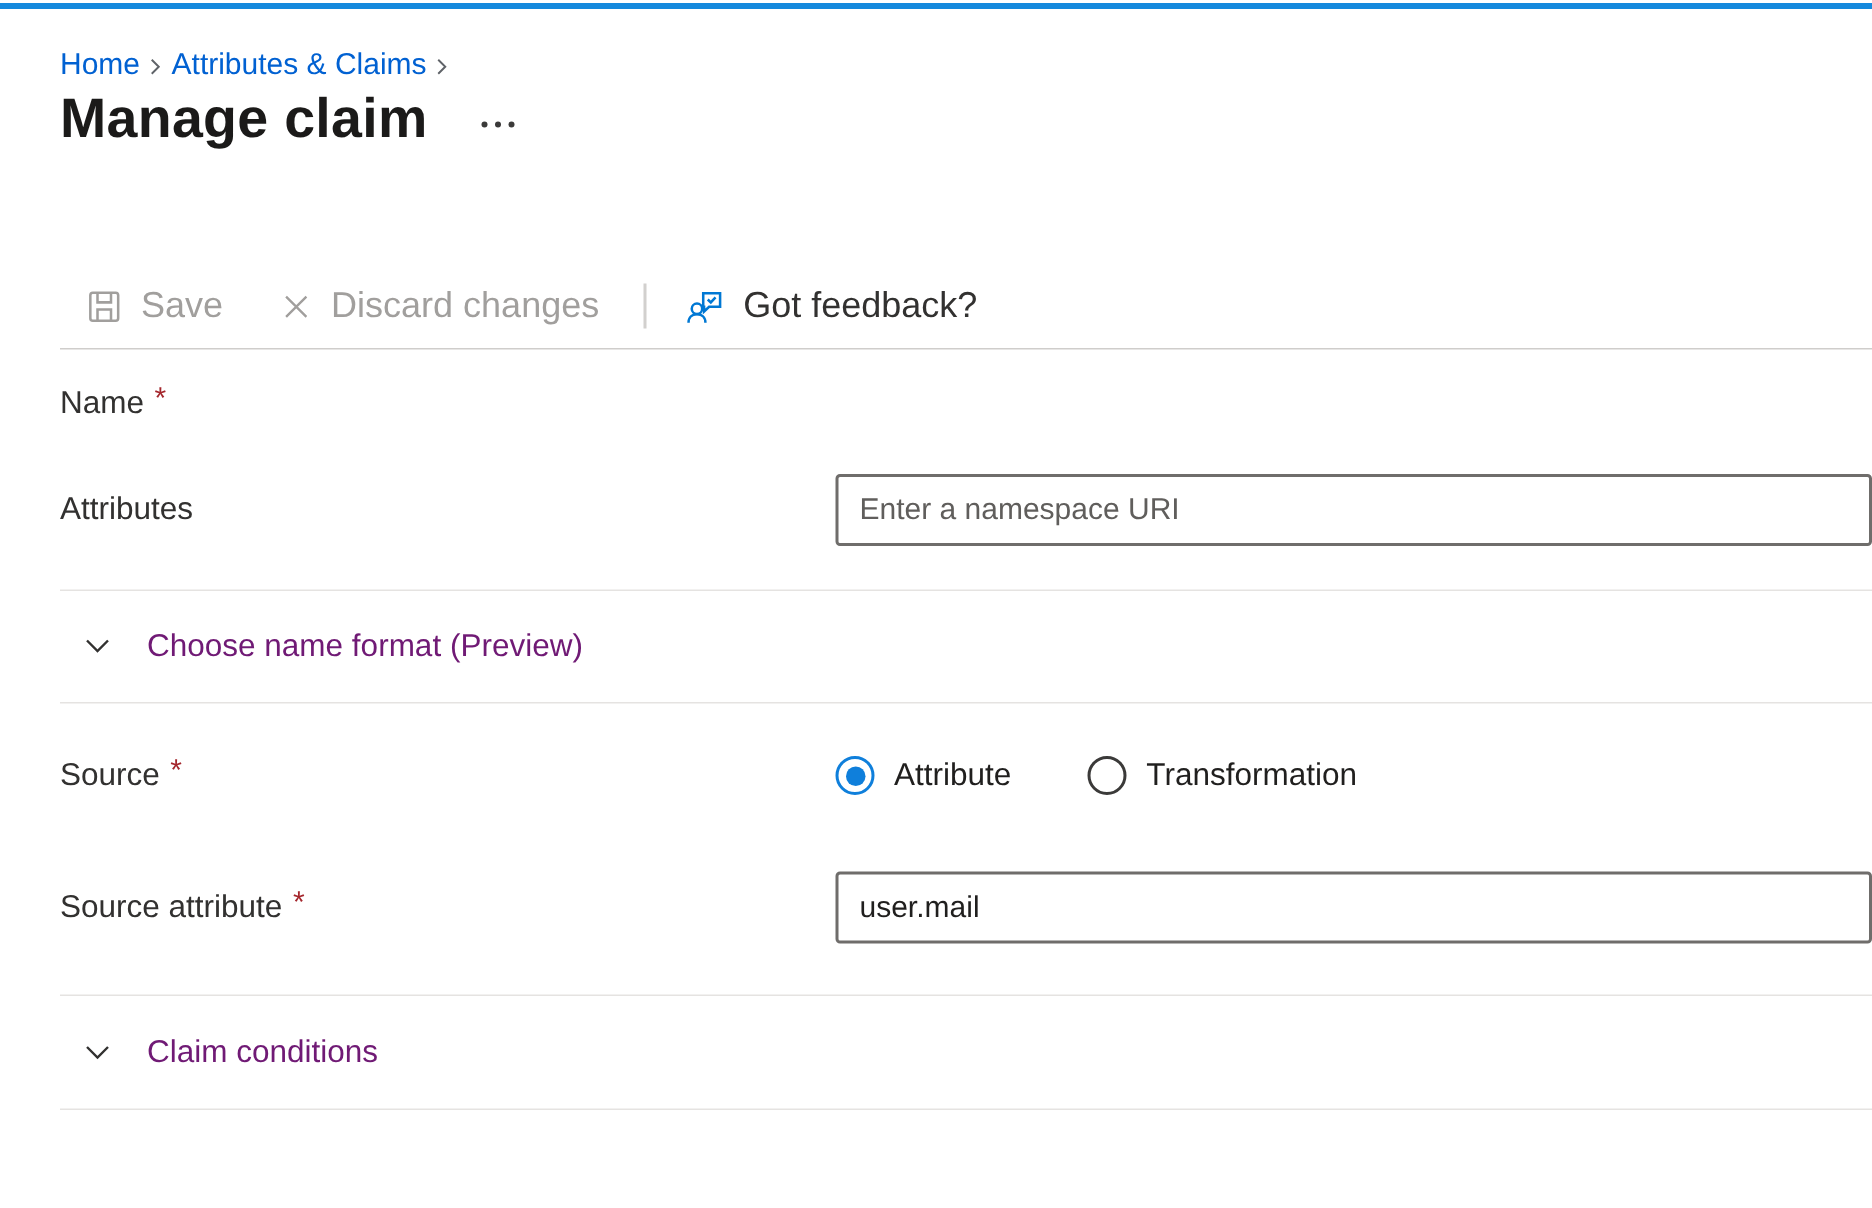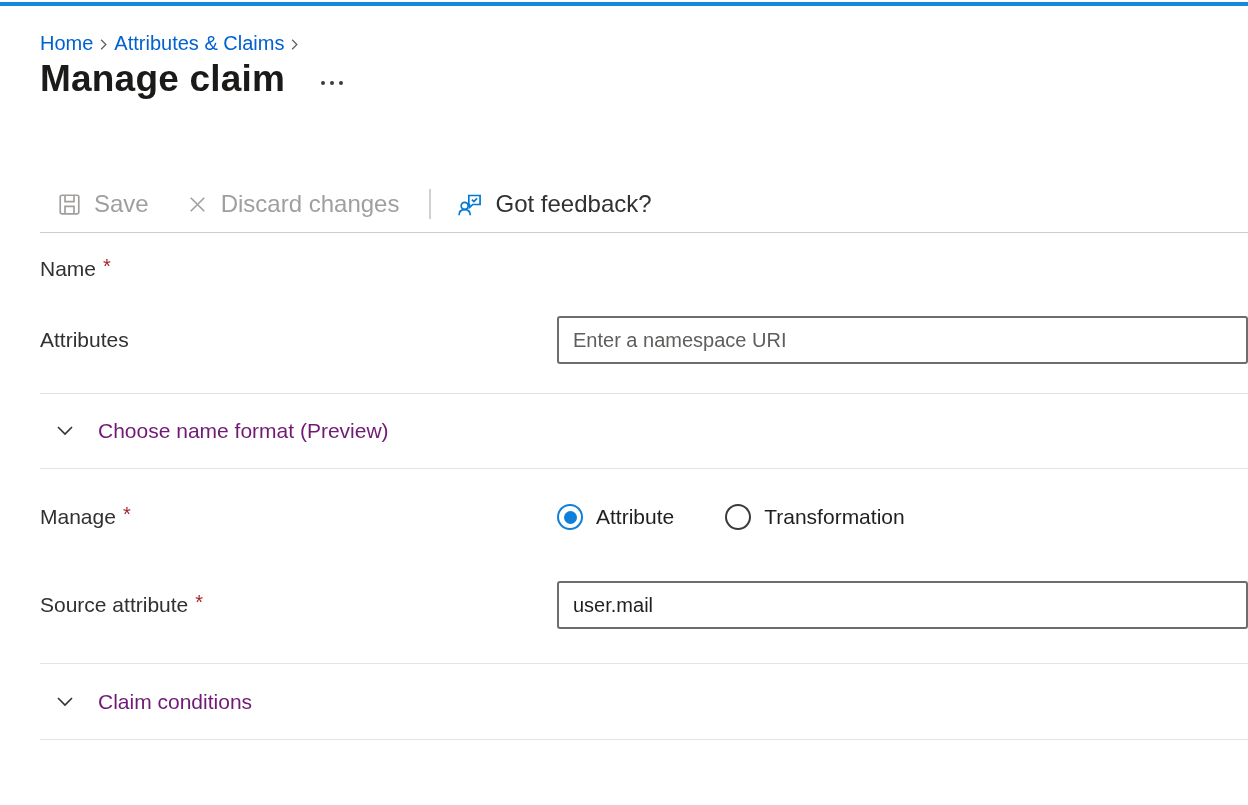--- a/index.html
+++ b/index.html
@@ -151,21 +151,21 @@
           <path d="M3 6 L10 13 L17 6" fill="none" stroke="#323130" stroke-width="1.6"></path>
         </svg>
     </span>
     <span class="section-label">Choose name format (Preview)</span>
   </div>
 
   <div class="divider"></div>
 
   <div class="row row-source">
     <div class="lbl">
-      <span>Manage</span><span class="req">*</span>
+      <span>Source</span><span class="req">*</span>
     </div>
     <div class="radio-group">
       <div class="radio-item first checked">
         <span class="radio-circle">
             <span class="radio-inner"></span>
           </span>
         <span class="radio-label">Attribute</span>
       </div>
       <div class="radio-item">
         <span class="radio-circle">

